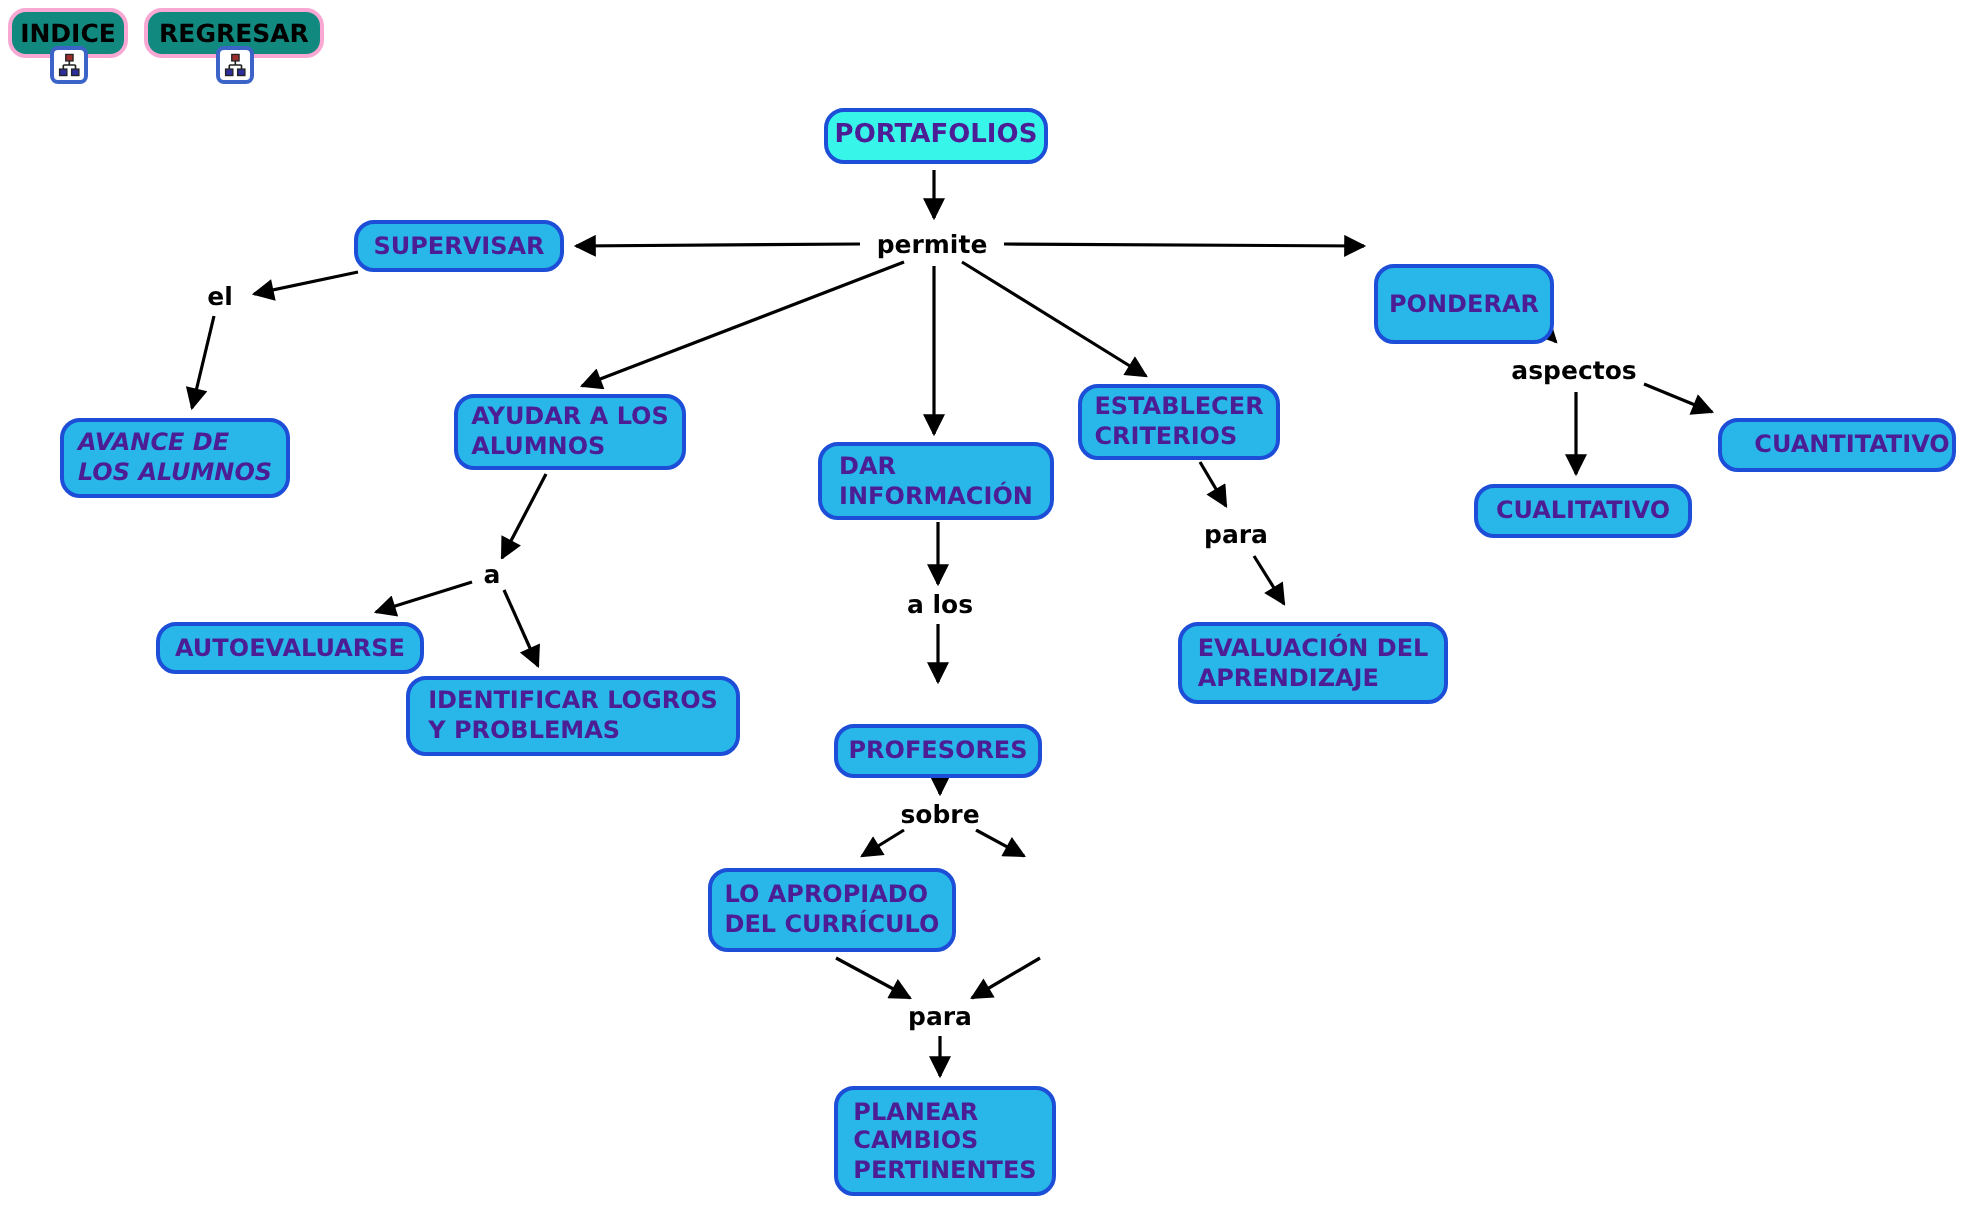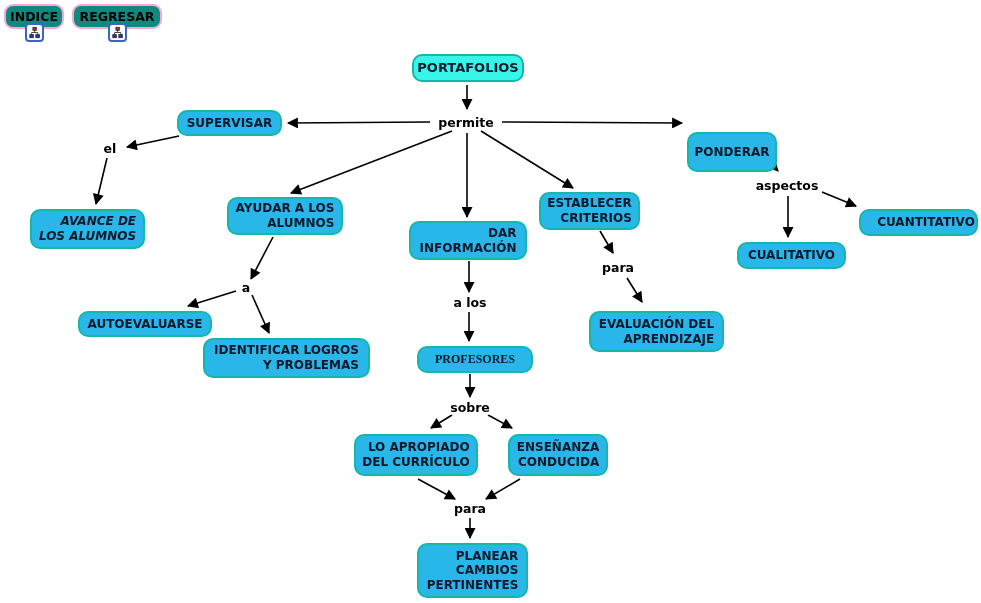--- a/index.html
+++ b/index.html
@@ -3,23 +3,23 @@
 <meta charset="utf-8">
 <style>
   html,body{margin:0;padding:0;background:#fff;}
   .stage{
     position:relative;width:981px;height:603px;background:#fff;
     font-family:"DejaVu Sans","Liberation Sans",sans-serif;overflow:hidden;
   }
   .edges-svg{position:absolute;left:0;top:0;z-index:1;}
   .node{
     position:absolute;z-index:2;box-sizing:border-box;
-    display:flex;align-items:center;justify-content:center;text-align:right;
-    background:var(--node_fill,#29B6E8);border:2px solid #14b8a6;border-radius:10px;
-    font-weight:bold;font-size:12px;line-height:1.22;color:#0f172a;
+    display:flex;align-items:center;justify-content:center;text-align:left;
+    background:var(--node_fill,#29B6E8);border:2px solid #1d4ed8;border-radius:10px;
+    font-weight:bold;font-size:12px;line-height:1.22;color:#4c1d95;
     white-space:pre-line;padding:1px 4px;
   }
   .node.root{background:var(--root_fill,#38F5E9);font-size:13px;}
   .link-label{
     position:absolute;z-index:3;transform:translate(-50%,-50%);
     background:#fff;padding:0 3px;font-weight:bold;font-size:12.5px;color:#000;
     white-space:nowrap;
   }
   .btn{
     position:absolute;z-index:2;box-sizing:border-box;height:25px;
@@ -97,31 +97,29 @@
   <div class="node" style="left:687px;top:110px;width:90px;height:40px;margin-top:22px;">PONDERAR</div>
   <div class="node" style="left:30px;top:209px;width:115px;height:40px;font-style:italic;">AVANCE DE
 LOS ALUMNOS</div>
   <div class="node" style="left:227px;top:197px;width:116px;height:38px;">AYUDAR A LOS
 ALUMNOS</div>
   <div class="node" style="left:78px;top:311px;width:134px;height:26px;">AUTOEVALUARSE</div>
   <div class="node" style="left:203px;top:338px;width:167px;height:40px;">IDENTIFICAR LOGROS
 Y PROBLEMAS</div>
   <div class="node" style="left:409px;top:221px;width:118px;height:39px;">DAR
 INFORMACIÓN</div>
-  <div class="node" style="left:417px;top:346px;width:116px;height:27px;font-family:Liberation Serif, serif;">PROFESORES</div>
+  <div class="node" style="left:417px;top:362px;width:104px;height:27px;">PROFESORES</div>
   <div class="node" style="left:539px;top:192px;width:101px;height:38px;">ESTABLECER
 CRITERIOS</div>
   <div class="node" style="left:589px;top:311px;width:135px;height:41px;">EVALUACIÓN DEL
 APRENDIZAJE</div>
   <div class="node" style="left:737px;top:242px;width:109px;height:27px;">CUALITATIVO</div>
   <div class="node" style="left:859px;top:209px;width:119px;height:27px;padding-left:19px;">CUANTITATIVO</div>
   <div class="node" style="left:319px;top:434px;width:124px;height:42px;margin-left:35px;">LO APROPIADO
 DEL CURRÍCULO</div>
-  <div class="node" style="left:508px;top:434px;width:100px;height:42px;">ENSEÑANZA
-CONDUCIDA</div>
   <div class="node" style="left:417px;top:543px;width:111px;height:55px;">PLANEAR
 CAMBIOS
 PERTINENTES</div>
 
   <div class="link-label" style="left:466px;top:122px;">permite</div>
   <div class="link-label" style="left:110px;top:148px;">el</div>
   <div class="link-label" style="left:246px;top:287px;">a</div>
   <div class="link-label" style="left:470px;top:302px;">a los</div>
   <div class="link-label" style="left:470px;top:407px;">sobre</div>
   <div class="link-label" style="left:470px;top:508px;">para</div>

